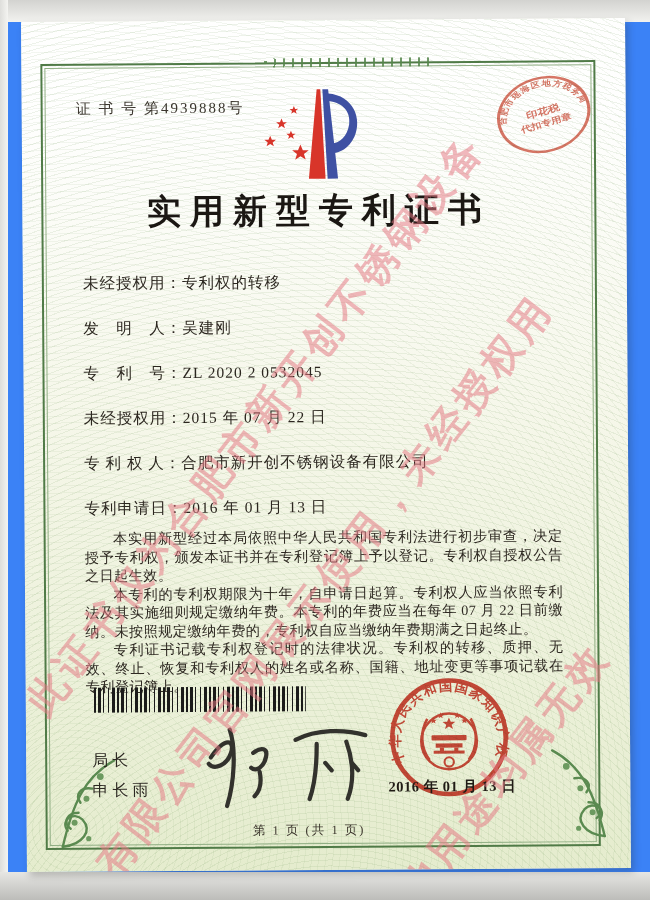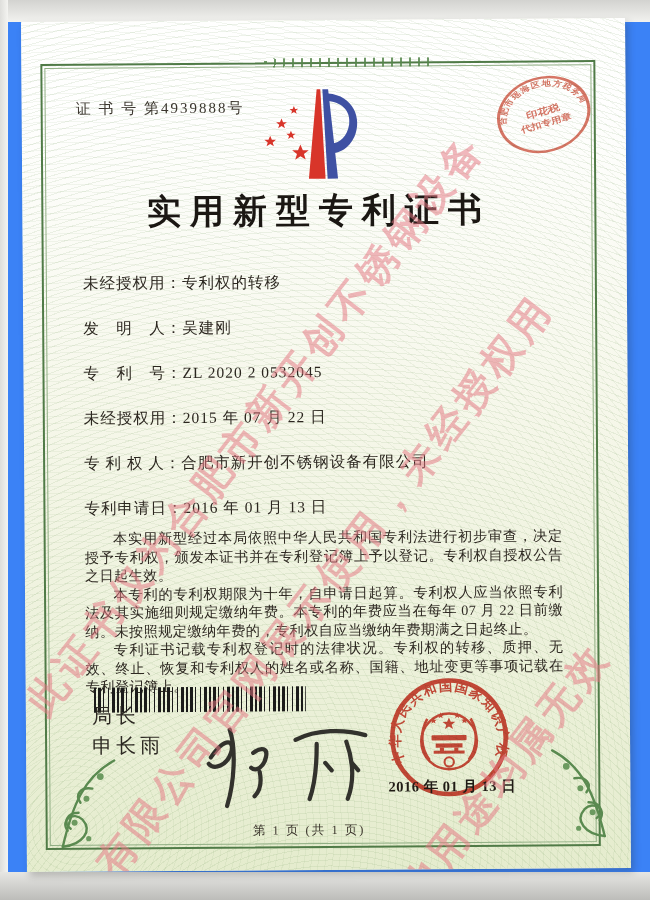--- a/index.html
+++ b/index.html
@@ -40,22 +40,22 @@
   .fvalue{color:#2b261f;}
 
   .paras{position:absolute;left:60px;top:508px;width:478px;z-index:3;}
   .paras p{margin:0;font-size:14.2px;line-height:18.5px;color:#2e2922;text-align:justify;
     text-indent:2em;letter-spacing:.4px;}
 
   .barcode{position:absolute;left:68px;top:666px;width:212px;height:25px;z-index:3;background-image:
     repeating-linear-gradient(90deg,#1b1b1a 0 2px,transparent 2px 4px,#1b1b1a 4px 7px,transparent 7px 9px,
     #1b1b1a 9px 10px,transparent 10px 14px,#1b1b1a 14px 15px,transparent 15px 18px,#1b1b1a 18px 21px,transparent 21px 23px);}
 
-  .issuer{position:absolute;left:66px;top:679px;z-index:3;font-family:"Liberation Sans","DejaVu Sans",sans-serif;
-    font-size:20px;color:#2c2822;letter-spacing:4px;line-height:30px;}
+  .issuer{position:absolute;left:66px;top:724px;z-index:3;font-family:"Liberation Sans","DejaVu Sans",sans-serif;
+    font-size:16px;color:#2c2822;letter-spacing:4px;line-height:30px;}
   .signature{position:absolute;left:172px;top:696px;width:180px;height:96px;z-index:4;}
 
   .seal{position:absolute;left:356px;top:648px;width:134px;height:134px;z-index:4;opacity:.9;
     mix-blend-mode:multiply;}
   .seal-date{position:absolute;left:348px;top:758px;width:156px;z-index:5;text-align:center;
     font-size:14.5px;font-weight:700;letter-spacing:.5px;color:#201b15;white-space:nowrap;}
   .footer{position:absolute;left:19px;top:802px;width:555px;z-index:3;text-align:center;
     transform:translateX(-14px);font-size:12.5px;letter-spacing:2px;color:#3d372e;}
 
   .tax-stamp{position:absolute;left:470px;top:44px;width:104px;height:104px;z-index:6;

